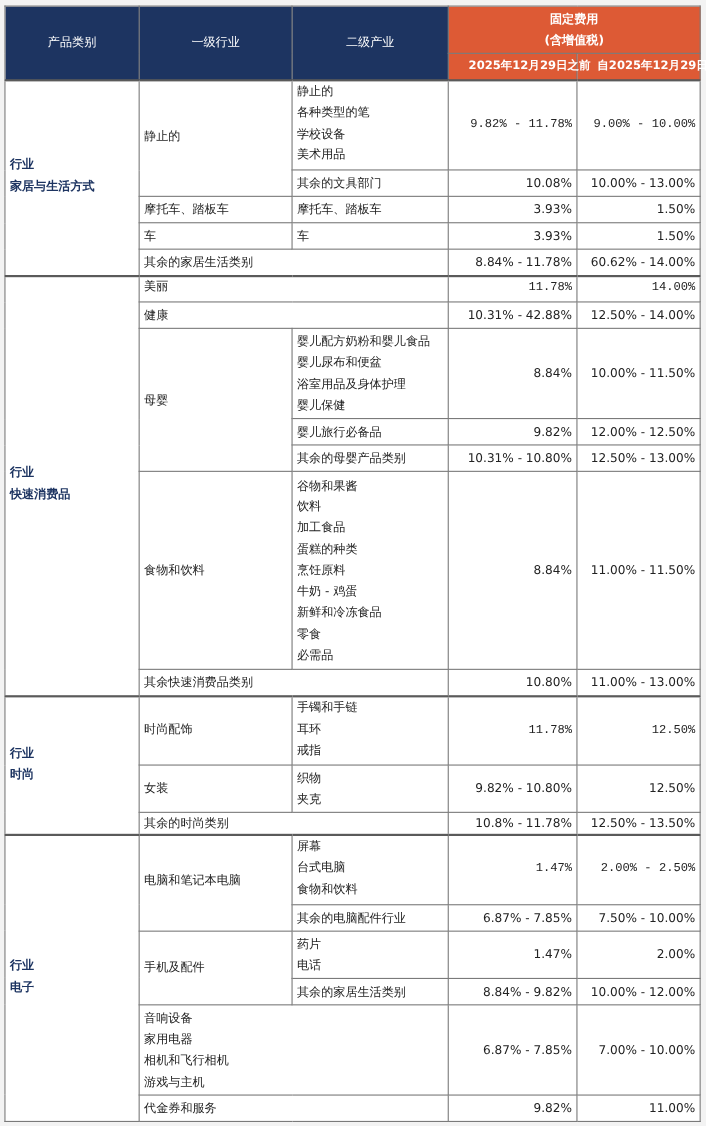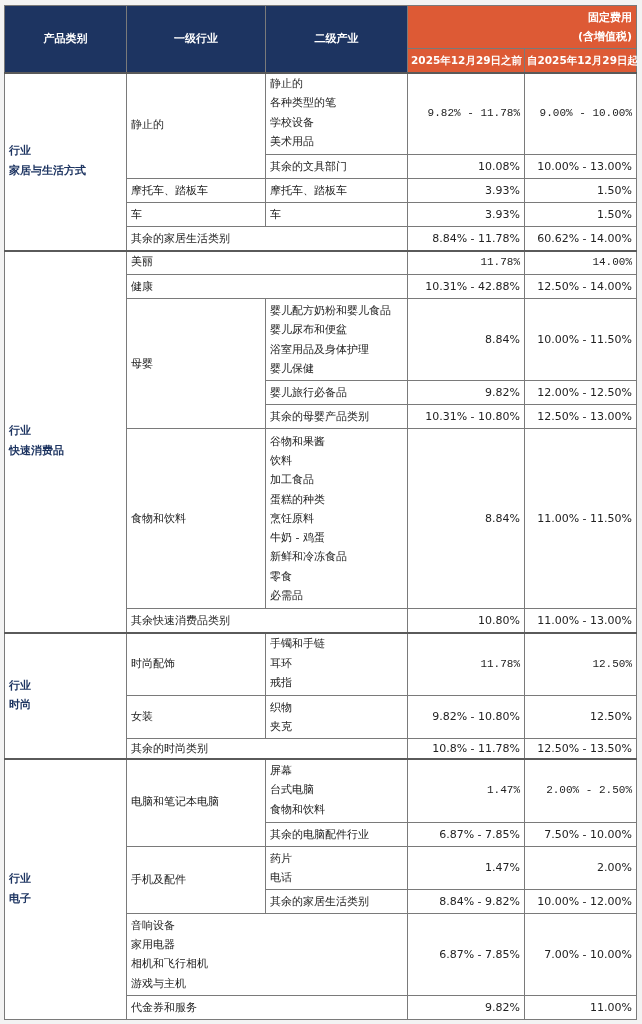--- a/index.html
+++ b/index.html
@@ -7,23 +7,23 @@
          font-family: "DejaVu Sans", "Liberation Sans", sans-serif; }
   table.fees {
     position: absolute; left: 4px; top: 5px;
     width: 632px; border-collapse: collapse; table-layout: fixed;
     background: #ffffff; font-size: 11px; color: #222;
   }
   table.fees td, table.fees th {
     border: 1px solid #7a7a7a; padding: 0 4px; vertical-align: middle;
     line-height: 19.3px;
   }
-  th.navy { background: #1d3461; color: #fff; font-weight: bold; font-size: 11px; }
-  th.orange { background: #dd5a35; color: #fff; font-weight: bold; font-size: 11px; border-color: #b94424; text-align: right; }
-  th.orange.sub { font-size: 10.5px; padding: 0 2px; white-space: nowrap; }
+  th.navy { background: #1d3461; color: #fff; font-weight: normal; font-size: 11px; }
+  th.orange { background: #dd5a35; color: #fff; font-weight: bold; font-size: 11px; border-color: #b94424; }
+  th.orange.sub { font-size: 10.5px; padding: 0 18px; white-space: nowrap; }
   td.cat { color: #1d3461; font-weight: bold; vertical-align: middle; padding-left: 3px; }
   td.num { text-align: right; }
   tr.sec-start td { border-top: 2px solid #5a5a5a; font-family: Liberation Mono, monospace; }
   .ln { display: block; }
 </style>
 </head>
 <body>
 
 <table class="fees">
   <colgroup>

